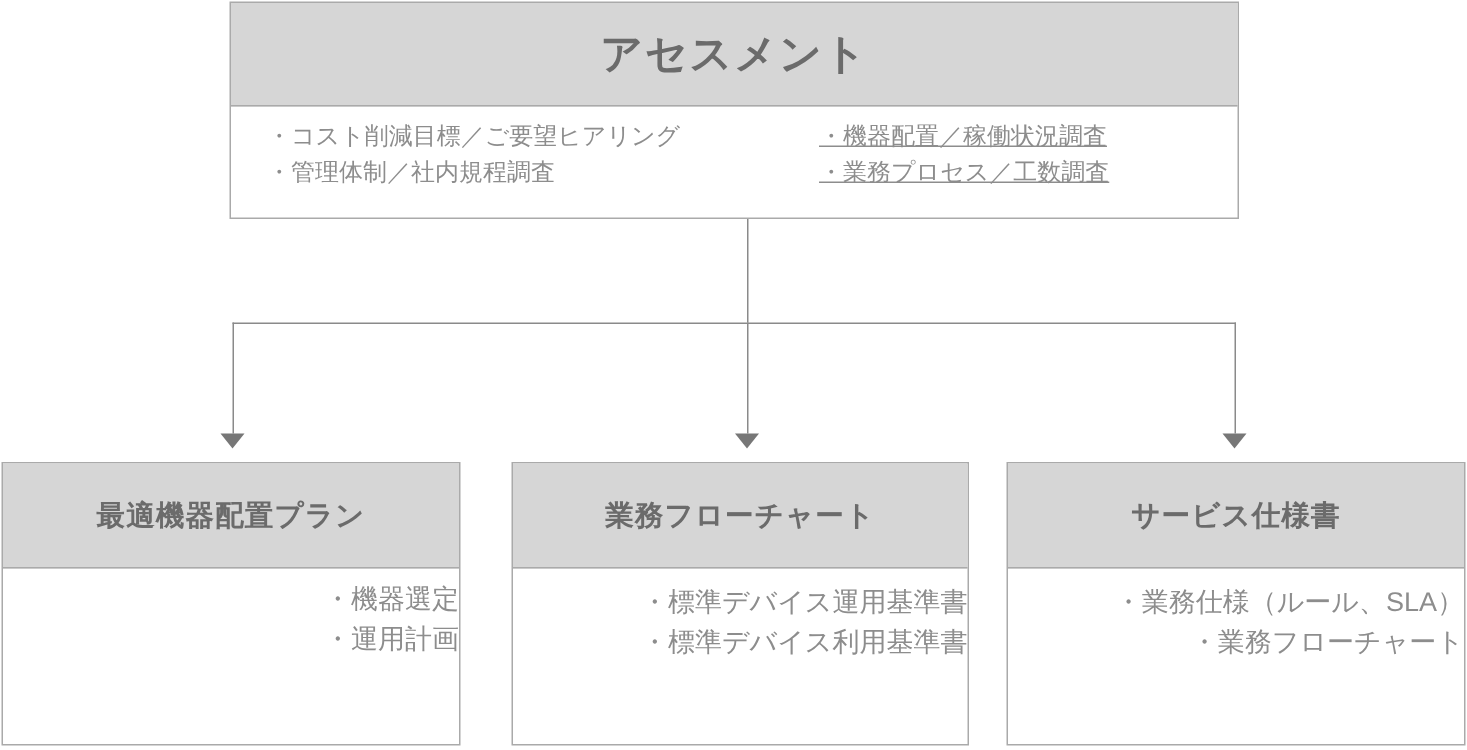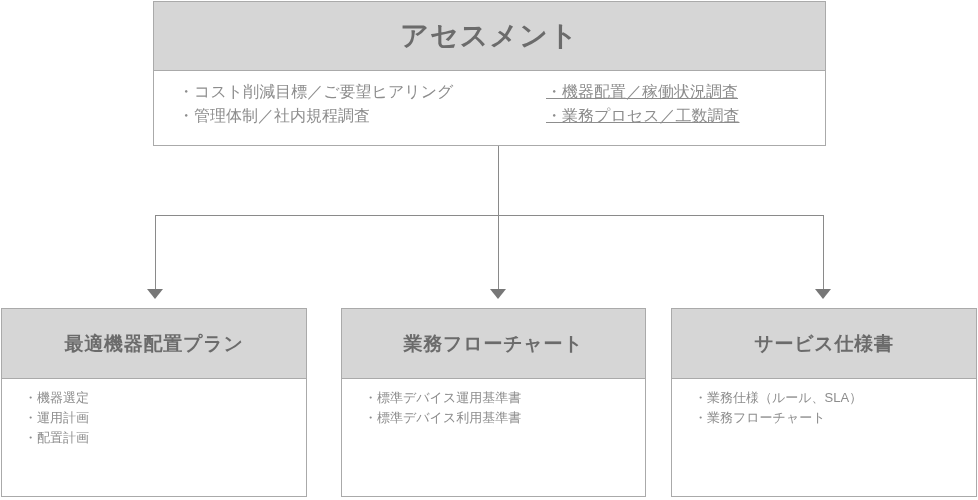--- a/index.html
+++ b/index.html
@@ -76,24 +76,25 @@
     top: 308px;
     height: 189px;
   }
   .leaf .node-header {
     height: 70px;
     font-size: 19px;
   }
   .leaf .node-body {
     height: 117px;
     padding: 9px 0 0 22px;
-    font-size: 13px;
+    font-size: 18px;
     flex-direction: column;
+    align-items: flex-end;
   }
-  #node-plan   { left: 1px;   width: 306px; }
+  #node-plan   { left: 1px;   width: 306px; font-family: Liberation Mono, monospace; }
   #node-policy { left: 341px; width: 305px; }
   #node-spec   { left: 671px; width: 306px; }
 
   
   .conn {
     position: absolute;
     background: #8a8a8a;
   }
   .v-line { width: 1px; }
   .h-line { height: 1px; }
@@ -136,21 +137,20 @@
   <div class="arrow-head" style="left:490px; top:289px;"></div>
 
   <div class="conn v-line" style="left:823px; top:215px; height:74px;"></div>
   <div class="arrow-head" style="left:815px; top:289px;"></div>
 
   <div class="node leaf" id="node-plan">
     <div class="node-header">最適機器配置プラン</div>
     <div class="node-body">
       <span class="bullet-line">・機器選定</span>
       <span class="bullet-line">・運用計画</span>
-      <span class="bullet-line">・配置計画</span>
     </div>
   </div>
 
   <div class="node leaf" id="node-policy">
     <div class="node-header">業務フローチャート</div>
     <div class="node-body">
       <span class="bullet-line">・標準デバイス運用基準書</span>
       <span class="bullet-line">・標準デバイス利用基準書</span>
     </div>
   </div>

